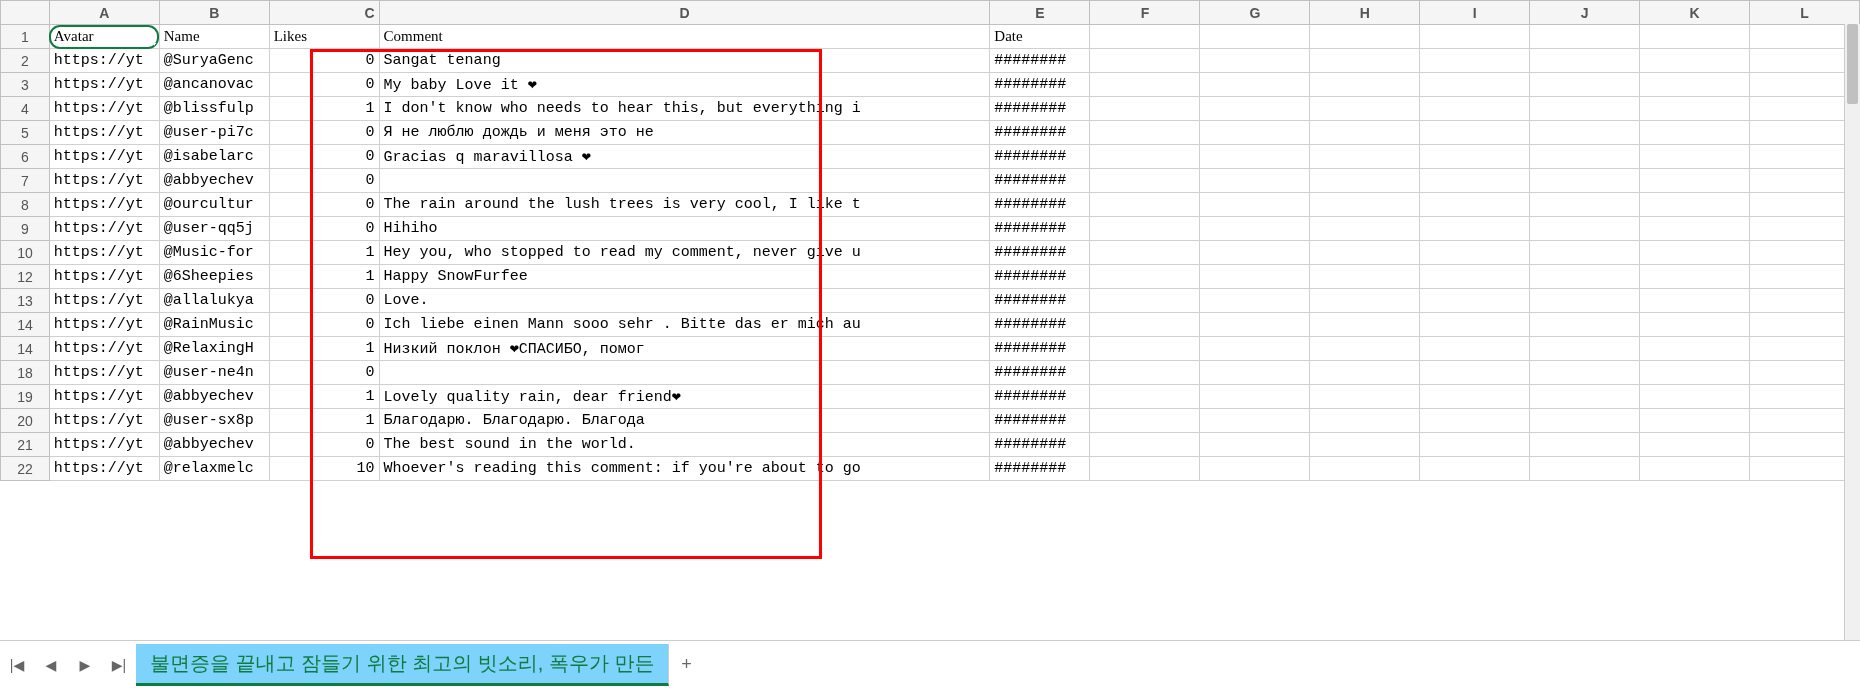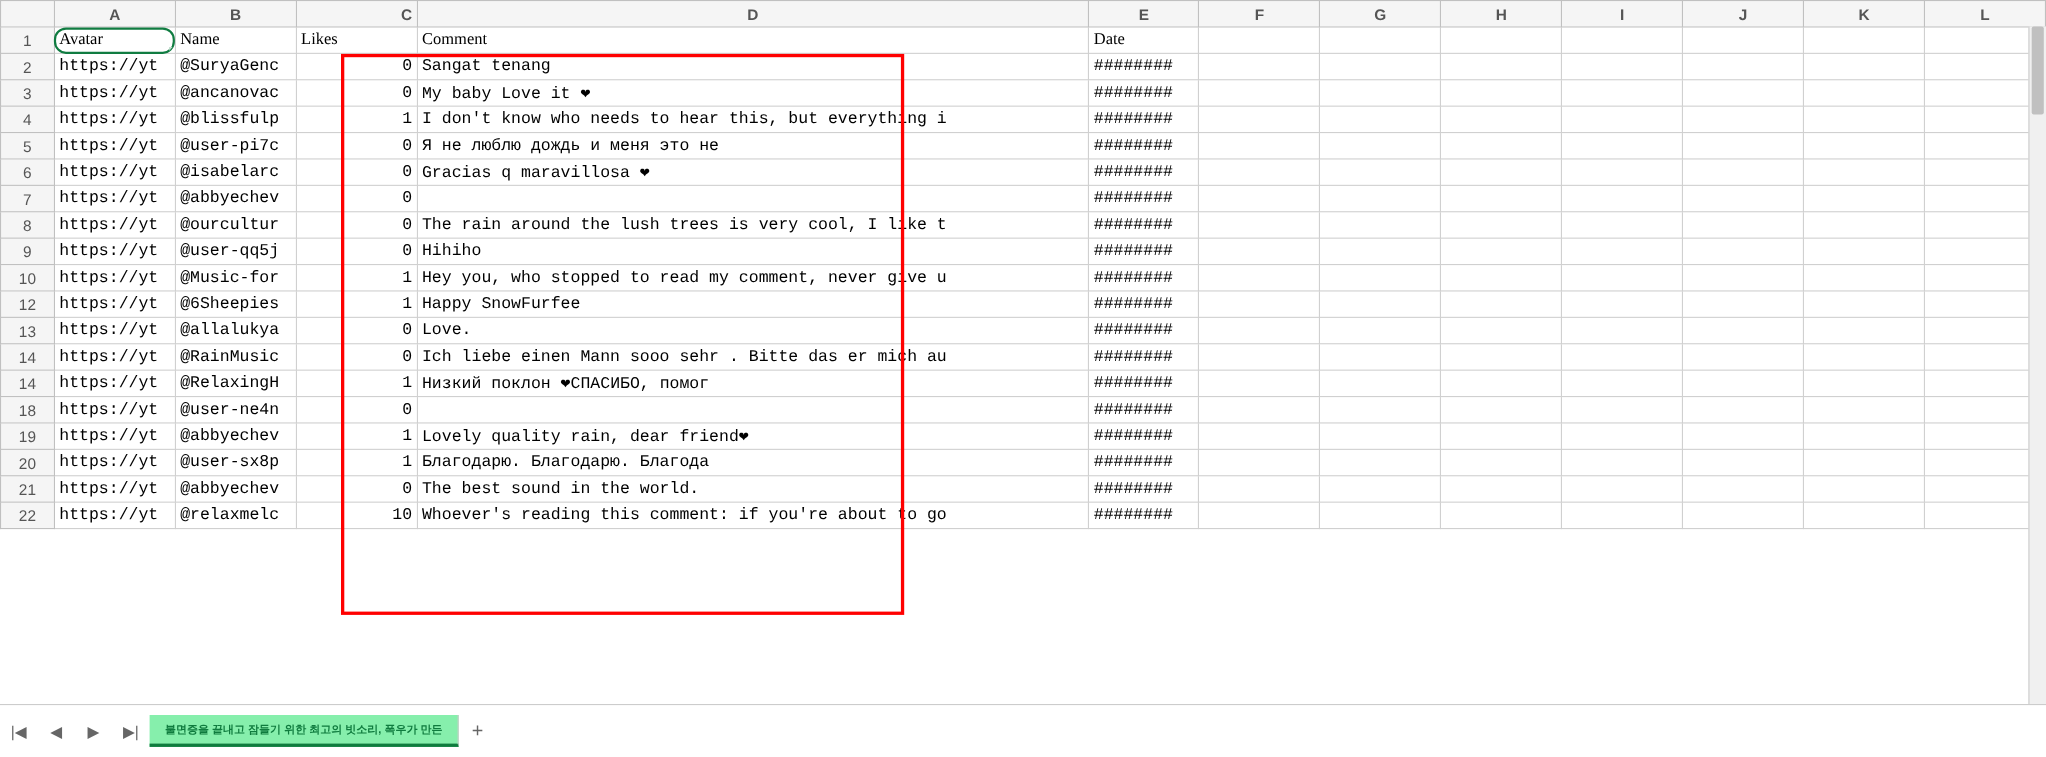--- a/index.html
+++ b/index.html
@@ -17,21 +17,21 @@
 .col-D { width: 500px; }
 .col-E { width: 82px; }
 .col-F, .col-G, .col-H, .col-I, .col-J, .col-K, .col-L { width: 90px; }
 .selected-cell { outline: 2px solid #107c41; outline-offset: -2px; position: relative; }
 .selected-cell::after { content: ''; position: absolute; bottom: -3px; right: -3px; width: 6px; height: 6px; background: #107c41; border: 1px solid #fff; }
 .red-highlight { position: absolute; border: 3px solid #ff0000; pointer-events: none; z-index: 5; }
 .vscroll { position: absolute; right: 0; top: 24px; bottom: 48px; width: 16px; background: #f0f0f0; border-left: 1px solid #ccc; }
 .vscroll-thumb { position: absolute; top: 0; left: 2px; right: 2px; height: 80px; background: #c0c0c0; border-radius: 2px; }
 .footer { position: absolute; bottom: 0; left: 0; right: 0; height: 48px; background: #fff; border-top: 1px solid #ccc; display: flex; align-items: center; }
 .nav-btn { width: 34px; height: 34px; display: inline-flex; align-items: center; justify-content: center; color: #666; cursor: pointer; font-size: 14px; }
-.sheet-tab { padding: 6px 14px; border-right: 1px solid #ccc; font-size: 10px; color: #0f7b3e; font-weight: bold; border-bottom: 3px solid #0f7b3e; background: #86efac; cursor: pointer; }
+.sheet-tab { padding: 6px 14px; border-right: 1px solid #ccc; font-size: 20px; color: #0f7b3e; font-weight: normal; border-bottom: 3px solid #0f7b3e; background: #7dd3fc; cursor: pointer; }
 .add-sheet { width: 34px; height: 34px; display: inline-flex; align-items: center; justify-content: center; color: #666; cursor: pointer; font-size: 18px; }
 td[data-bind^="rows"][data-bind$=".likes"] { text-align: right; }
 td.data-cell { font-family: 'Courier New', monospace; }
 .header-row td.data-cell { font-family: Liberation Serif, serif; border-radius: 11px; }
 </style>
 </head>
 <body>
 <div class="sheet-container">
 
 <div class="grid-area">

